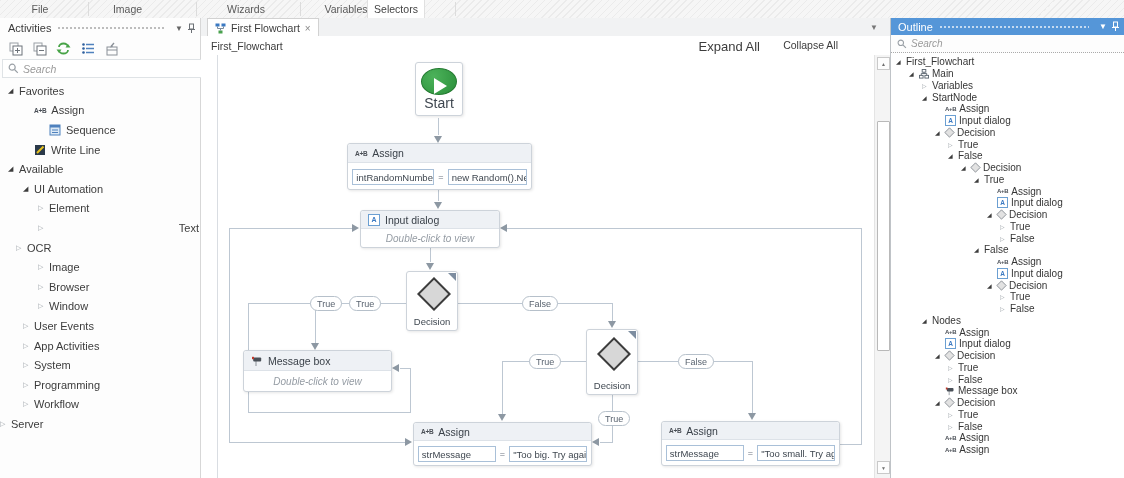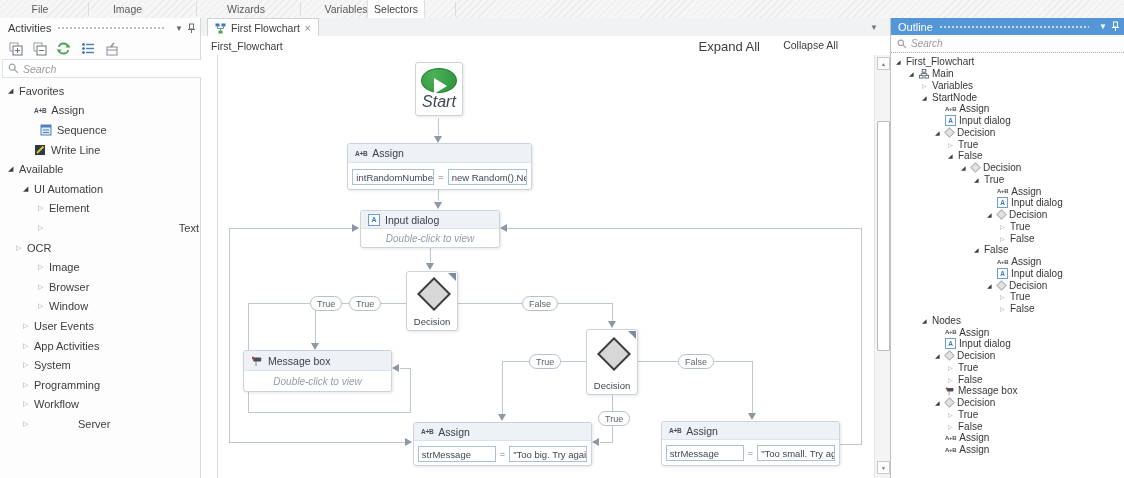--- a/index.html
+++ b/index.html
@@ -73,21 +73,21 @@
   .dec{display:flex;flex-direction:column;align-items:center;justify-content:flex-end;padding-bottom:3px;}
   .diamond{position:absolute;left:50%;width:20px;height:20px;margin-left:-10px;background:#d7d7d7;
            border:2.5px solid #3c3c3c;transform:rotate(45deg);}
   .fold{position:absolute;top:1px;right:1px;width:0;height:0;border-top:8px solid #7d8da0;border-left:8px solid transparent;}
   .declbl{font-size:9.5px;color:#3f4750;z-index:1;}
   #startnode{display:flex;flex-direction:column;align-items:center;justify-content:space-between;padding:5px 0 4px;}
   #startcircle{width:34px;height:34px;border-radius:50%;background:radial-gradient(circle at 35% 30%,#4cb25a,#2a8f3a);
                border:1px solid #247a31;position:relative;}
   #startcircle::after{content:"";position:absolute;left:12px;top:9px;border-left:13px solid #fff;
                border-top:8px solid transparent;border-bottom:8px solid transparent;}
-  .startlbl{font-size:16px;color:#3f4750;font-style:italic;}
+  .startlbl{font-size:14px;color:#3f4750;}
   .dlgic{width:10px;height:10px;border:1px solid #6b9fd2;background:#fff;color:#3a79c2;font-size:7px;font-weight:bold;
          display:flex;align-items:center;justify-content:center;flex:0 0 10px;}
   
   #outpanel{position:absolute;left:890px;top:18px;width:234px;height:460px;background:#fff;border-left:1px solid #bfc3c7;box-sizing:border-box;}
   #outhead{position:absolute;left:0;top:0;width:100%;height:17px;background:#5596d8;color:#fff;
            padding:0 4px 0 7px;box-sizing:border-box;}
   #outsearch{position:absolute;left:0;top:17px;width:100%;height:18px;background:#fdfdfd;border-bottom:1px dotted #ababab;
              display:flex;align-items:center;gap:4px;padding-left:6px;box-sizing:border-box;}
   #outtree{position:absolute;left:0;top:37px;width:100%;bottom:0;overflow:hidden;padding-top:1px;}
   .orow{height:11.75px;display:flex;align-items:center;font-size:10px;color:#363636;cursor:default;}
@@ -186,21 +186,21 @@
     <div id="acttree">
       <div class="arow" style="padding-left:8px;">
           <span class="tw">◢</span>
           <span>Favorites</span>
         </div>
       <div class="arow" style="padding-left:23px;">
           <span class="tsp"></span>
           <span class="aic i-ab"></span>
           <span>Assign</span>
         </div>
-      <div class="arow" style="padding-left:29px;">
+      <div class="arow" style="padding-left:38px;">
           <span class="tsp"></span>
           <span class="aic">
             <svg width="12" height="12" viewBox="0 0 12 12">
               <rect x="1" y="1" width="10" height="10" fill="#dce9f5" stroke="#4f81bd"></rect>
               <rect x="1" y="1" width="10" height="2.5" fill="#4f81bd"></rect>
               <line x1="3" y1="6" x2="9" y2="6" stroke="#4f81bd"></line>
               <line x1="3" y1="8.5" x2="9" y2="8.5" stroke="#4f81bd"></line>
             </svg>
           </span>
           <span>Sequence</span>
@@ -260,21 +260,21 @@
           <span>System</span>
         </div>
       <div class="arow" style="padding-left:23px;">
           <span class="tw col">▷</span>
           <span>Programming</span>
         </div>
       <div class="arow" style="padding-left:23px;">
           <span class="tw col">▷</span>
           <span>Workflow</span>
         </div>
-      <div class="arow" style="padding-left:23px;gap:44px;">
+      <div class="arow" style="">
           <span class="tw col">▷</span>
           <span>Server</span>
         </div>
     </div>
   </div>
 
   <div id="center">
     <div id="tabbar">
       <div id="tab1">
         <span>

